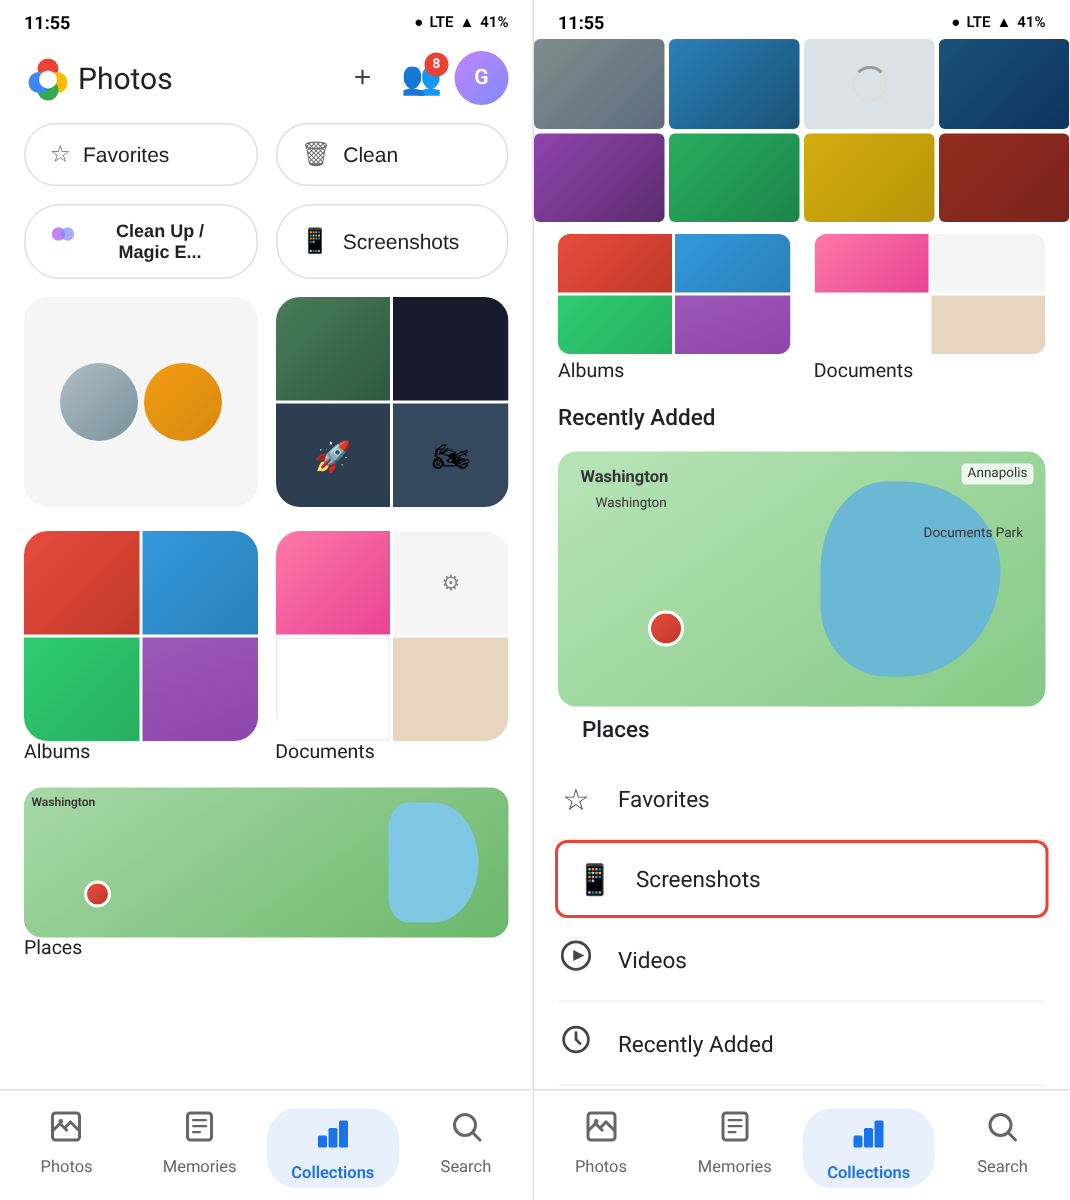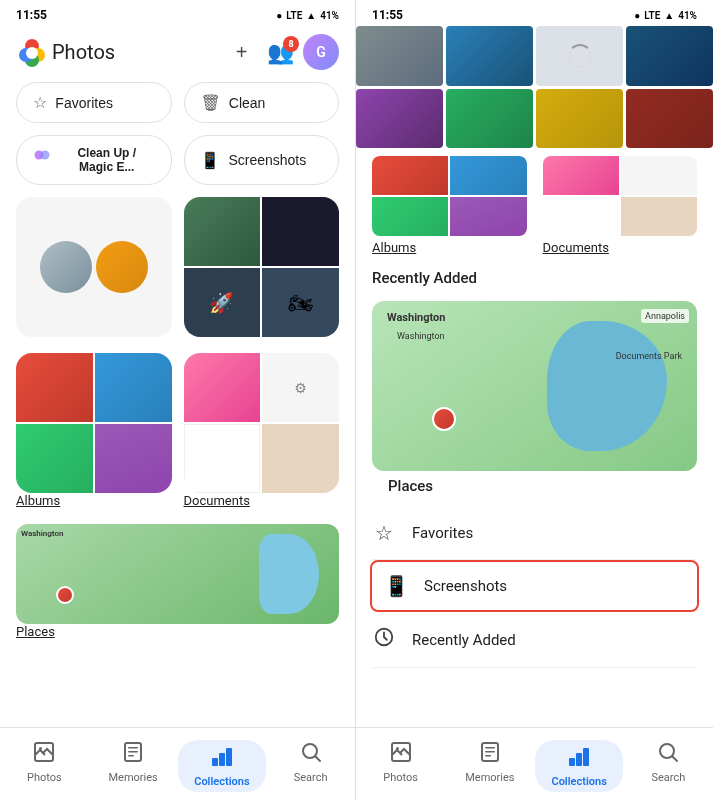--- a/index.html
+++ b/index.html
@@ -204,21 +204,20 @@
       left: 5px;
       font-size: 8px;
       color: #333;
       font-weight: 600;
     }
 
     .collection-label {
       font-size: 13px;
       color: #202124;
       font-weight: 400;
-      text-decoration: underline;
     }
 
     .people-thumb {
       display: flex;
       flex-wrap: wrap;
       gap: 4px;
       padding: 12px;
       background: #f5f5f5;
       border-radius: 16px;
       height: 140px;
@@ -671,20 +670,29 @@
       <div class="utility-item">
         <span class="utility-icon">☆</span>
         <span class="utility-label">Favorites</span>
       </div>
 
       <div class="utility-item highlighted" style="border:2px solid #ea4335;border-radius:8px;padding:12px;margin:0 -2px;">
         <span class="utility-icon">📱</span>
         <span class="utility-label">Screenshots</span>
       </div>
 
+      <div class="utility-item">
+        <span class="utility-icon">
+          <svg width="22" height="22" viewBox="0 0 24 24" fill="none">
+              <circle cx="12" cy="12" r="10" stroke="#444" stroke-width="2"></circle>
+              <polygon points="10,8 18,12 10,16" fill="#444"></polygon>
+            </svg>
+        </span>
+        <span class="utility-label">Videos</span>
+      </div>
 
       <div class="utility-item">
         <span class="utility-icon">
           <svg width="22" height="22" viewBox="0 0 24 24" fill="none">
               <circle cx="12" cy="12" r="9" stroke="#444" stroke-width="2"></circle>
               <polyline points="12,7 12,12 15,15" stroke="#444" stroke-width="2" stroke-linecap="round"></polyline>
             </svg>
         </span>
         <span class="utility-label">Recently Added</span>
       </div>

